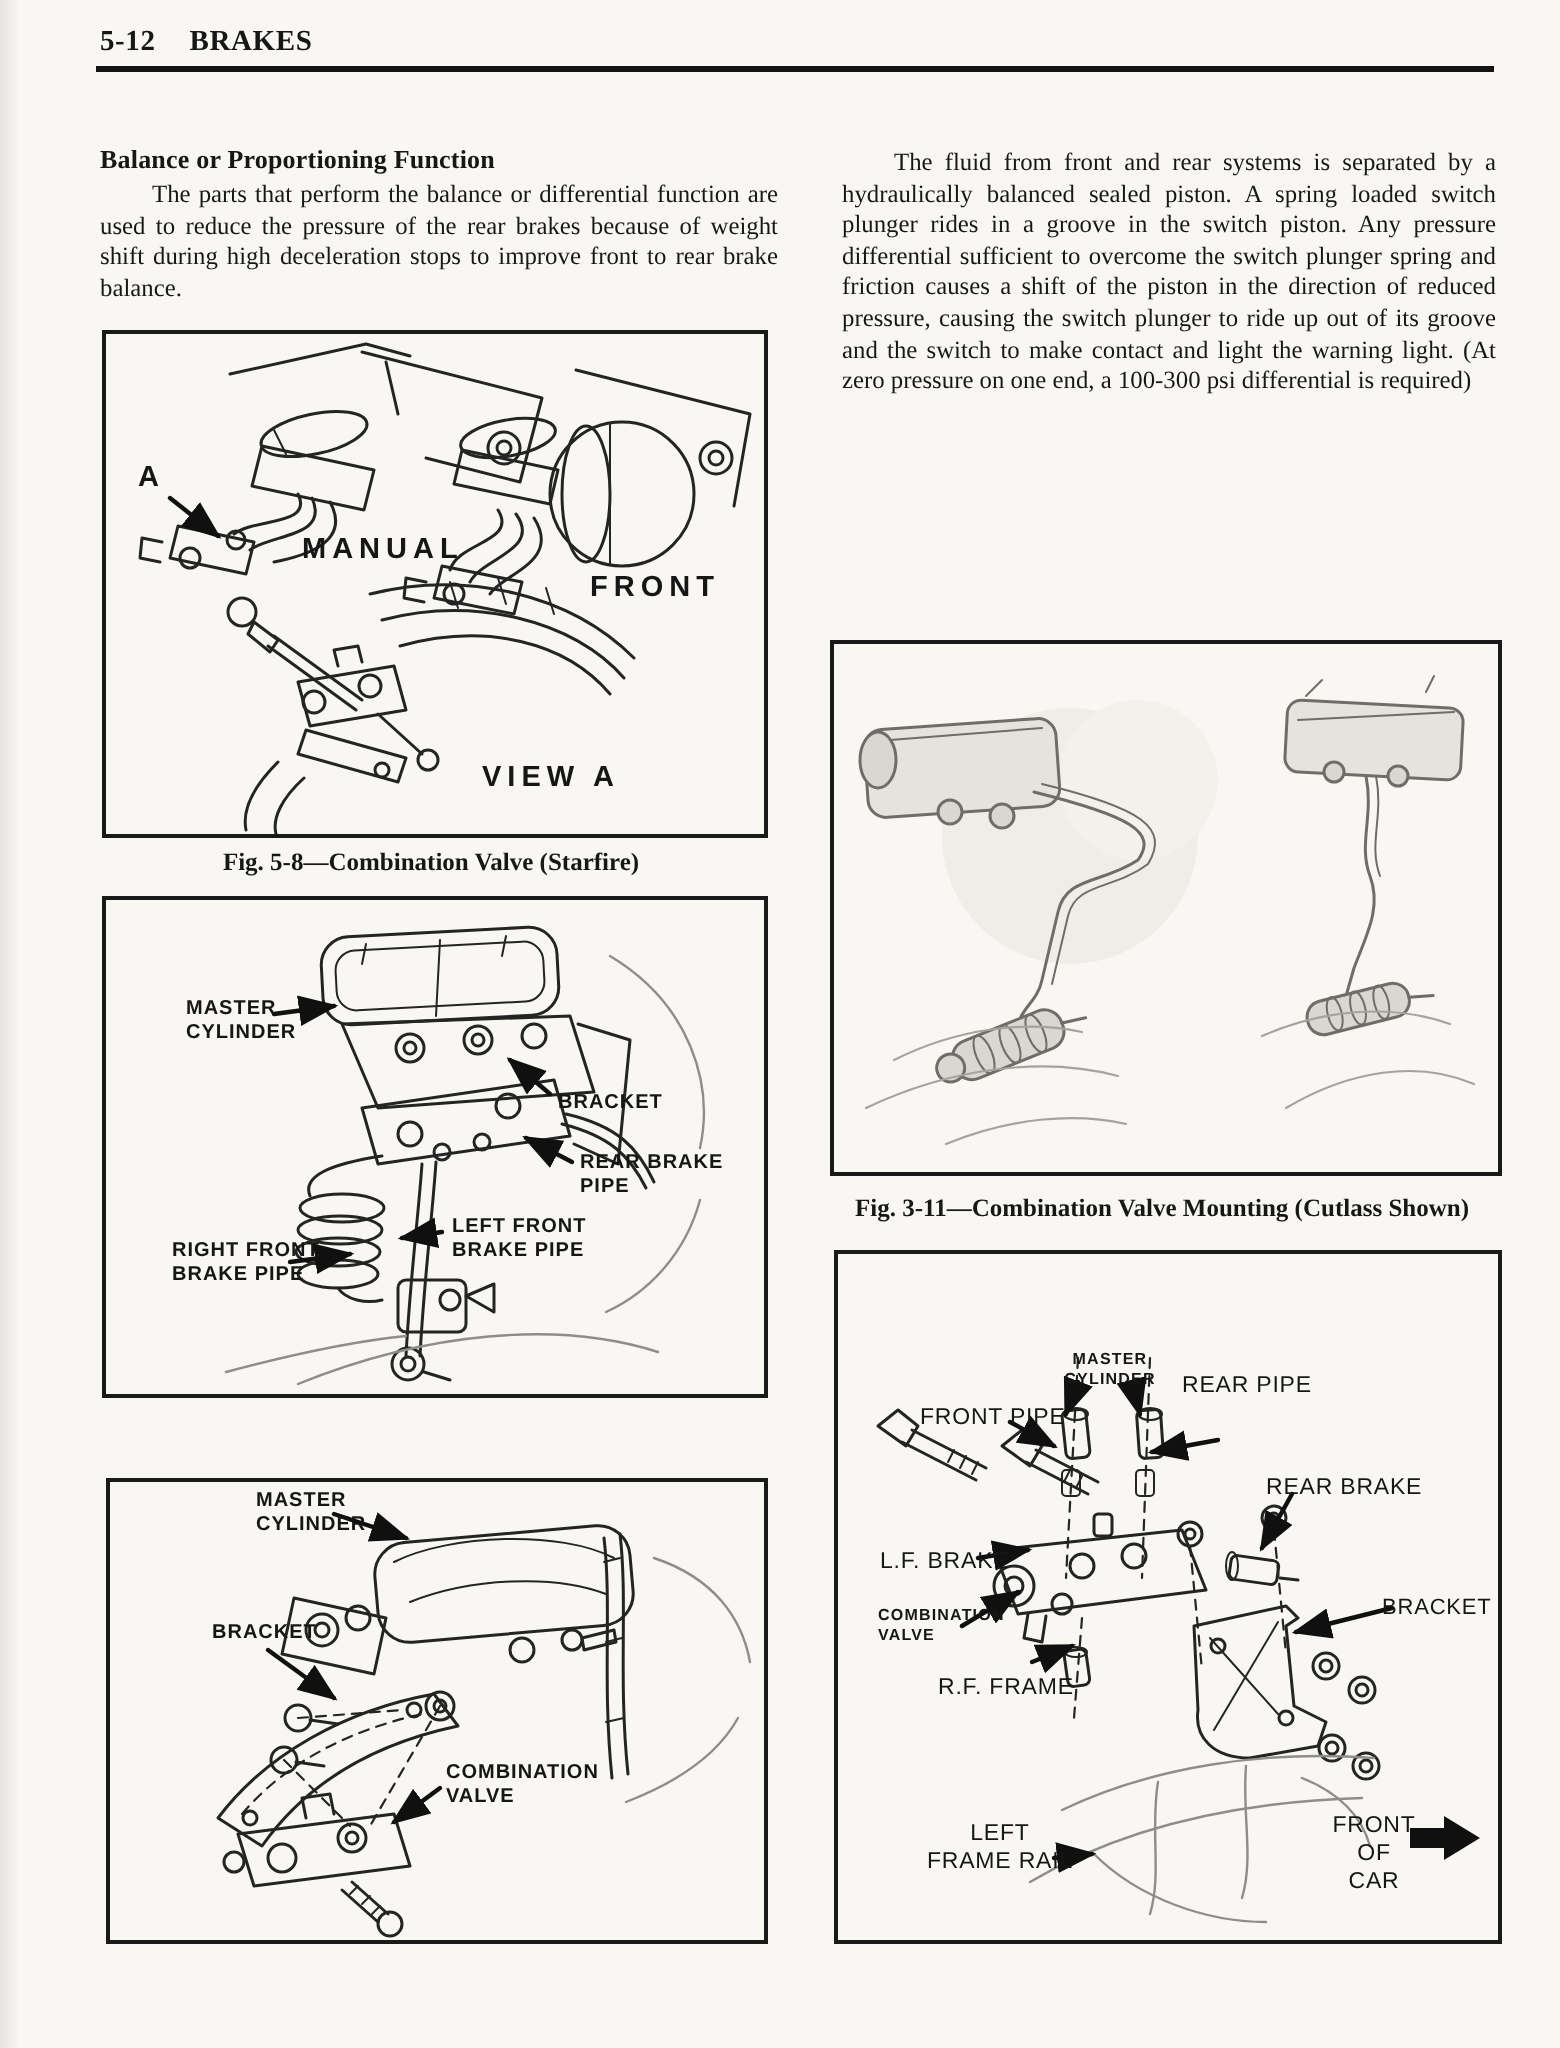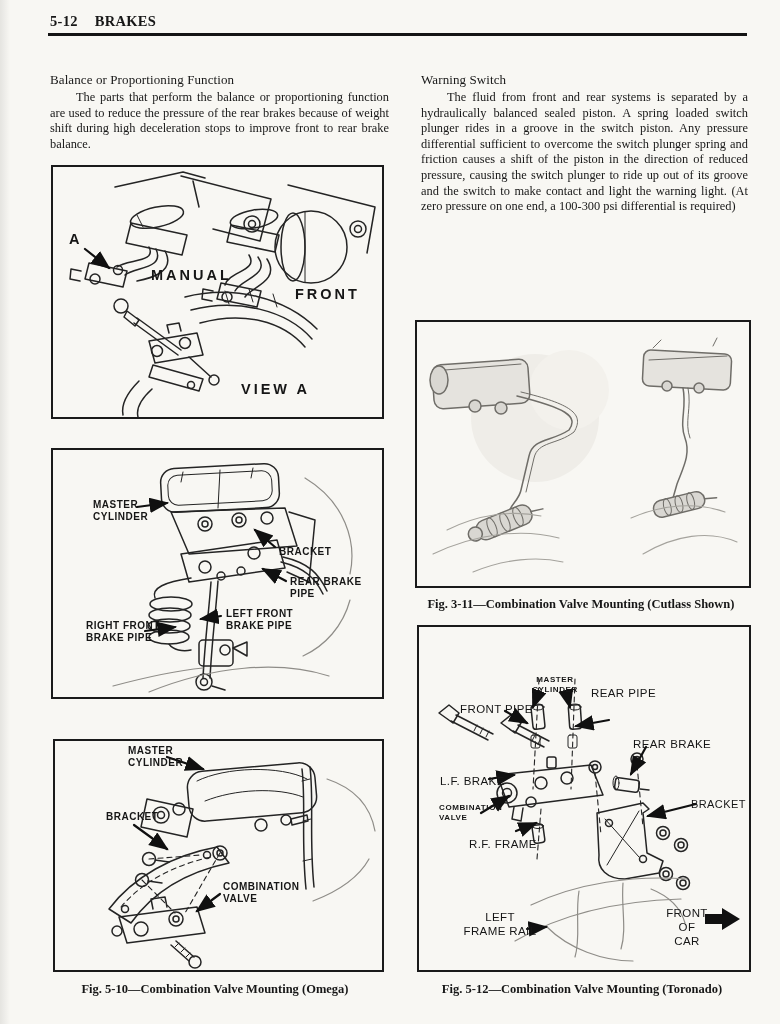--- a/index.html
+++ b/index.html
@@ -5,21 +5,21 @@
   html,body{margin:0;padding:0;background:#e9e9e6;}
   .page{position:relative;width:780px;height:1024px;background:#f8f7f3;
         font-family:"Liberation Serif",serif;color:#171717;overflow:hidden;}
   .scan-edge{position:absolute;left:0;top:0;width:10px;height:100%;
              background:linear-gradient(90deg,rgba(0,0,0,.08),rgba(0,0,0,0));pointer-events:none;}
   .hdr{position:absolute;left:50px;top:13px;font-weight:700;font-size:14.5px;letter-spacing:.3px;}
   .hdr .num{margin-right:17px;}
   .rule{position:absolute;left:48px;top:33px;width:699px;height:2.5px;background:#141414;}
 
   .col{position:absolute;top:72px;}
-  .col h3{margin:0;font-size:13px;font-weight:400;letter-spacing:.1px;}
+  .col h3{margin:0;font-size:13px;font-weight:700;letter-spacing:.1px;}
   .col p{margin:2px 0 0;font-size:12.4px;line-height:15.6px;text-align:justify;text-indent:26px;}
   .col.left{left:50px;width:339px;}
   .col.right{left:421px;width:327px;}
 
   figure{margin:0;}
   .figbox{position:absolute;border:2.5px solid #1a1a1a;background:transparent;}
   .figbox svg{position:absolute;left:0;top:0;width:100%;height:100%;}
   .caption{position:absolute;text-align:center;font-weight:700;font-size:12.5px;}
 
   .lbl{position:absolute;font-family:"Liberation Sans",sans-serif;color:#161616;
@@ -51,25 +51,24 @@
 <div class="page">
   <div class="scan-edge"></div>
 
   <div class="hdr">
     <span class="num">5-12</span><span>BRAKES</span>
   </div>
   <div class="rule"></div>
 
   <section class="col left">
     <h3>Balance or Proportioning Function</h3>
-    <p>The parts that perform the balance or proportioning function are used to reduce the pressure of the rear brakes because of weight shift during high deceleration stops to improve front to rear brake balance.</p>
+    <p>The parts that perform the balance or differential function are used to reduce the pressure of the rear brakes because of weight shift during high deceleration stops to improve front to rear brake balance.</p>
   </section>
 
   <section class="col right">
-    <h3>Warning Switch</h3>
     <p>The fluid from front and rear systems is separated by a hydraulically balanced sealed piston. A spring loaded switch plunger rides in a groove in the switch piston. Any pressure differential sufficient to overcome the switch plunger spring and friction causes a shift of the piston in the direction of reduced pressure, causing the switch plunger to ride up out of its groove and the switch to make contact and light the warning light. (At zero pressure on one end, a 100-300 psi differential is required)</p>
   </section>
 
   <figure class="figbox" style="left:51px;top:165px;width:329px;height:250px">
     <svg viewBox="0 0 329 250" class="art">
       <defs>
           <marker id="ah8" markerWidth="10" markerHeight="8" refX="8" refY="3.5" orient="auto">
         <path class="ahp" d="M0,0L9,3.5L0,7Z"></path>
           </marker>
         </defs>
@@ -128,20 +127,21 @@
         <circle cx="138" cy="218" r="3.5"></circle>
         <path d="M86,214 C74,226 68,238 70,248"></path>
         <path d="M99,222 C88,232 83,242 85,250"></path>
       </g>
     </svg>
     <div class="lbl big" style="left:16px;top:64px;letter-spacing:0">A</div>
     <div class="lbl big" style="left:98px;top:100px">MANUAL</div>
     <div class="lbl big" style="left:242px;top:119px">FRONT</div>
     <div class="lbl big" style="left:188px;top:214px">VIEW A</div>
   </figure>
+  <div class="caption" style="left:51px;top:424px;width:329px">Fig. 5-8—Combination Valve (Starfire)</div>
 
   <figure class="figbox" style="left:51px;top:448px;width:329px;height:247px">
     <svg viewBox="0 0 329 247" class="art">
       <defs>
           <marker id="ah9" markerWidth="10" markerHeight="8" refX="8" refY="3.5" orient="auto">
         <path class="ahp" d="M0,0L9,3.5L0,7Z"></path>
           </marker>
         </defs>
       <path class="gray" d="M252,28 C292,52 304,92 297,124"></path>
       <path class="gray" d="M297,150 C290,176 272,196 250,206"></path>
@@ -270,21 +270,20 @@
         <line class="arrow" x1="79" y1="84" x2="112" y2="108" marker-end="url(#ah10)"></line>
         <line class="arrow" x1="165" y1="153" x2="142" y2="170" marker-end="url(#ah10)"></line>
       </g>
     </svg>
     <div class="lbl b10" style="left:73px;top:4px">MASTER
 CYLINDER</div>
     <div class="lbl b10" style="left:51px;top:70px">BRACKET</div>
     <div class="lbl b10" style="left:168px;top:140px">COMBINATION
 VALVE</div>
   </figure>
-  <div class="caption" style="left:40px;top:982px;width:350px">Fig. 5-10—Combination Valve Mounting (Omega)</div>
 
   <figure class="figbox" style="left:415px;top:320px;width:332px;height:264px">
     <svg viewBox="0 0 332 264" class="art">
       <circle class="fC" cx="118" cy="96" r="64"></circle>
       <circle class="fD" cx="152" cy="68" r="40"></circle>
       <g>
         <rect class="pcl fA" x="16" y="40" width="96" height="44" rx="9" transform="rotate(-4 64 62)"></rect>
         <ellipse class="pcl fB" cx="22" cy="58" rx="9" ry="14"></ellipse>
         <path class="pclthin" d="M28,48 L104,42"></path>
         <circle class="pcl fB" cx="58" cy="84" r="6"></circle>
@@ -424,14 +423,13 @@
     <div class="lbl md" style="left:21px;top:148px">L.F. BRAKE</div>
     <div class="lbl b8" style="left:20px;top:176px">COMBINATION
 VALVE</div>
     <div class="lbl md" style="left:50px;top:211px">R.F. FRAME</div>
     <div class="lbl md" style="left:272px;top:171px;font-size:11px">BRACKET</div>
     <div class="lbl md ctr" style="left:40px;top:284px;width:82px">LEFT
 FRAME RAIL</div>
     <div class="lbl md ctr" style="left:238px;top:280px;width:60px">FRONT OF
 CAR</div>
   </figure>
-  <div class="caption" style="left:417px;top:982px;width:330px">Fig. 5-12—Combination Valve Mounting (Toronado)</div>
 </div>
 
 </body></html>

